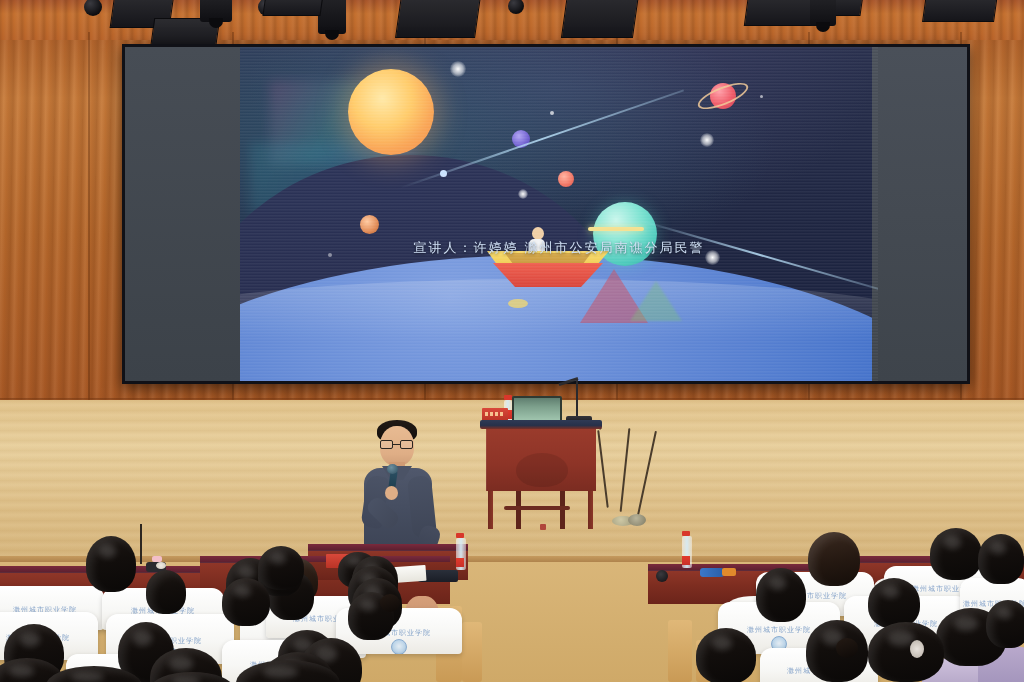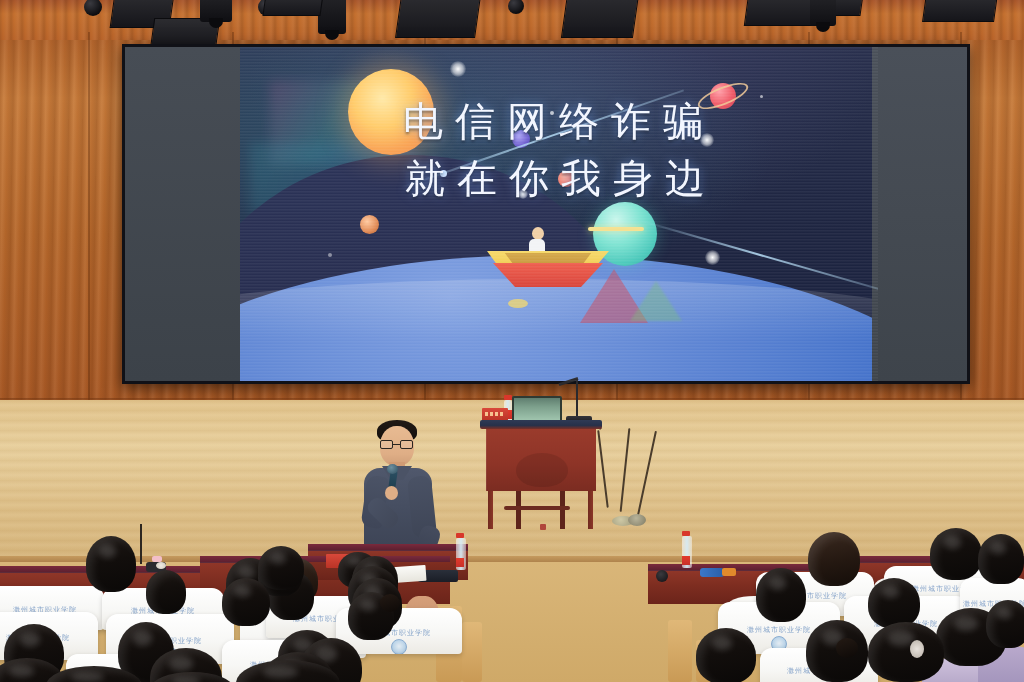--- a/index.html
+++ b/index.html
@@ -558,25 +558,22 @@
       <div id="boat">
         <div class="oar"></div>
         <div class="rower-head"></div>
         <div class="rower-body"></div>
         <div class="boat-hull-top"></div>
         <div class="boat-inner"></div>
         <div class="boat-hull"></div>
       </div>
       <div class="boat-reflection"></div>
 
-      <div id="slide-title">
-        <span>电信网络诈骗</span>
-        <span class="l2">就在你我身边</span>
-      </div>
       <div id="title-underline"></div>
+      <div id="slide-sub">宣讲人：许婷婷      滁州市公安局南谯分局民警</div>
     </div>
   </div>
 
   <div class="wall-base-line"></div>
   <div class="stage-floor"></div>
   <div class="stage-edge"></div>
   <div class="house-floor"></div>
 
   <div class="floor-marker" style="left:540px; top:524px;"></div>
   <div class="floor-marker" style="left:120px; top:578px; background:#b8564a;"></div>

